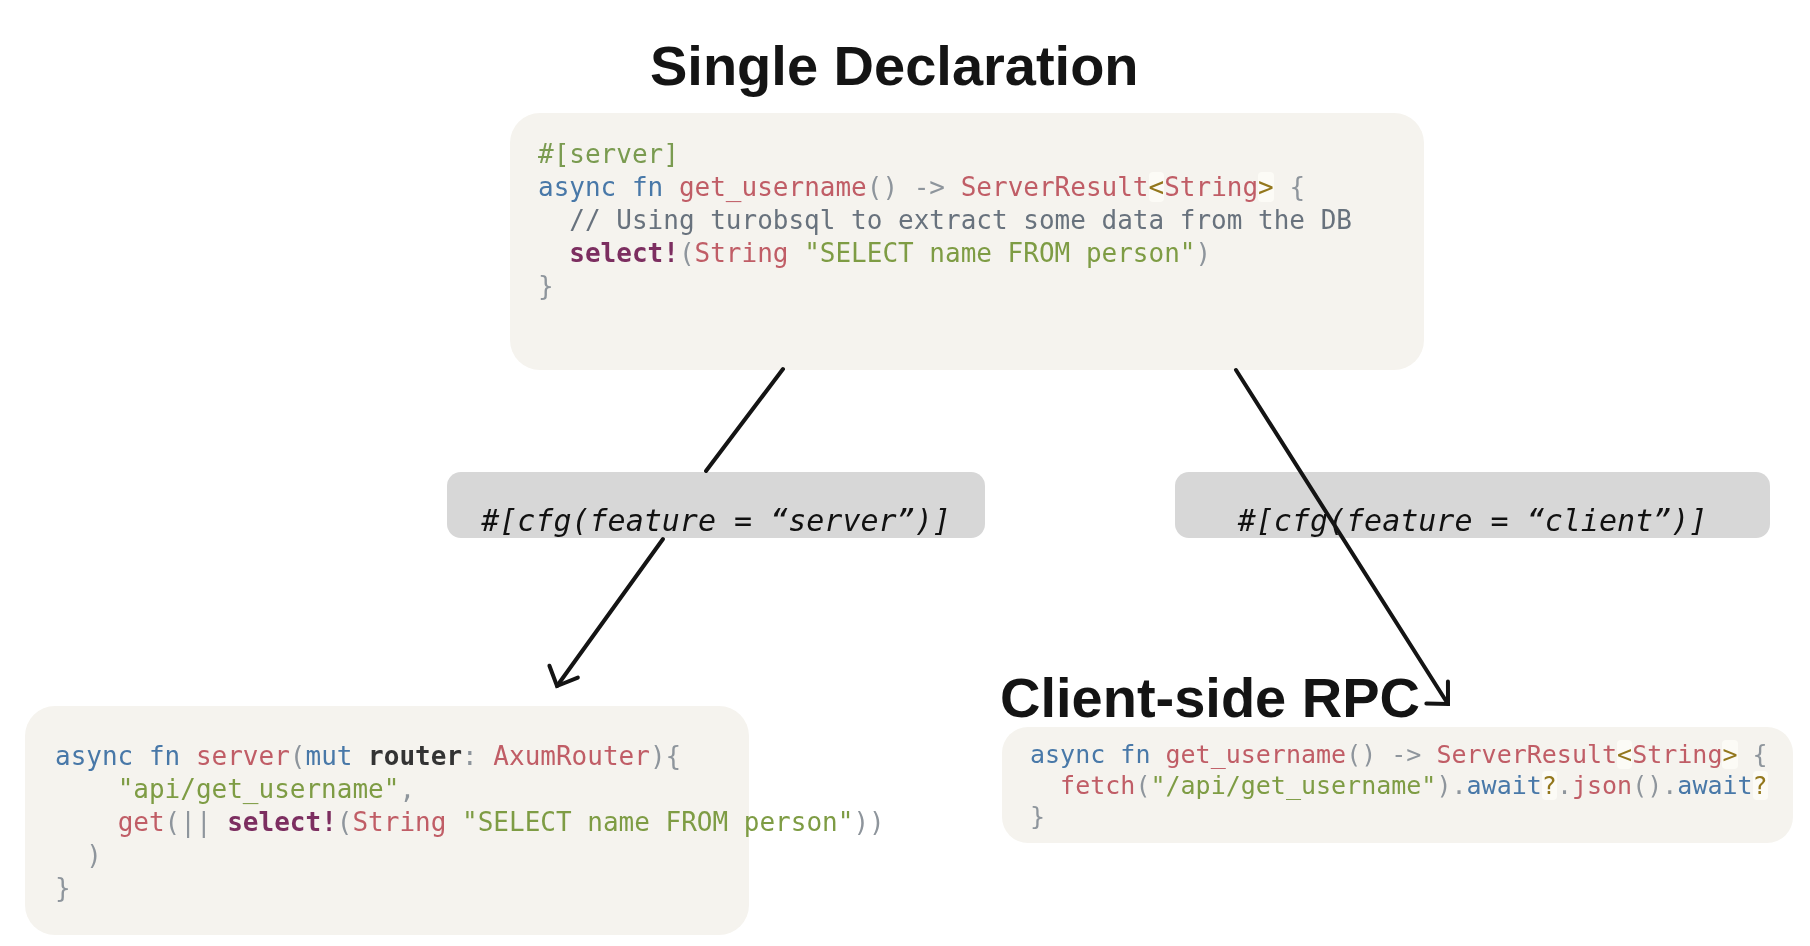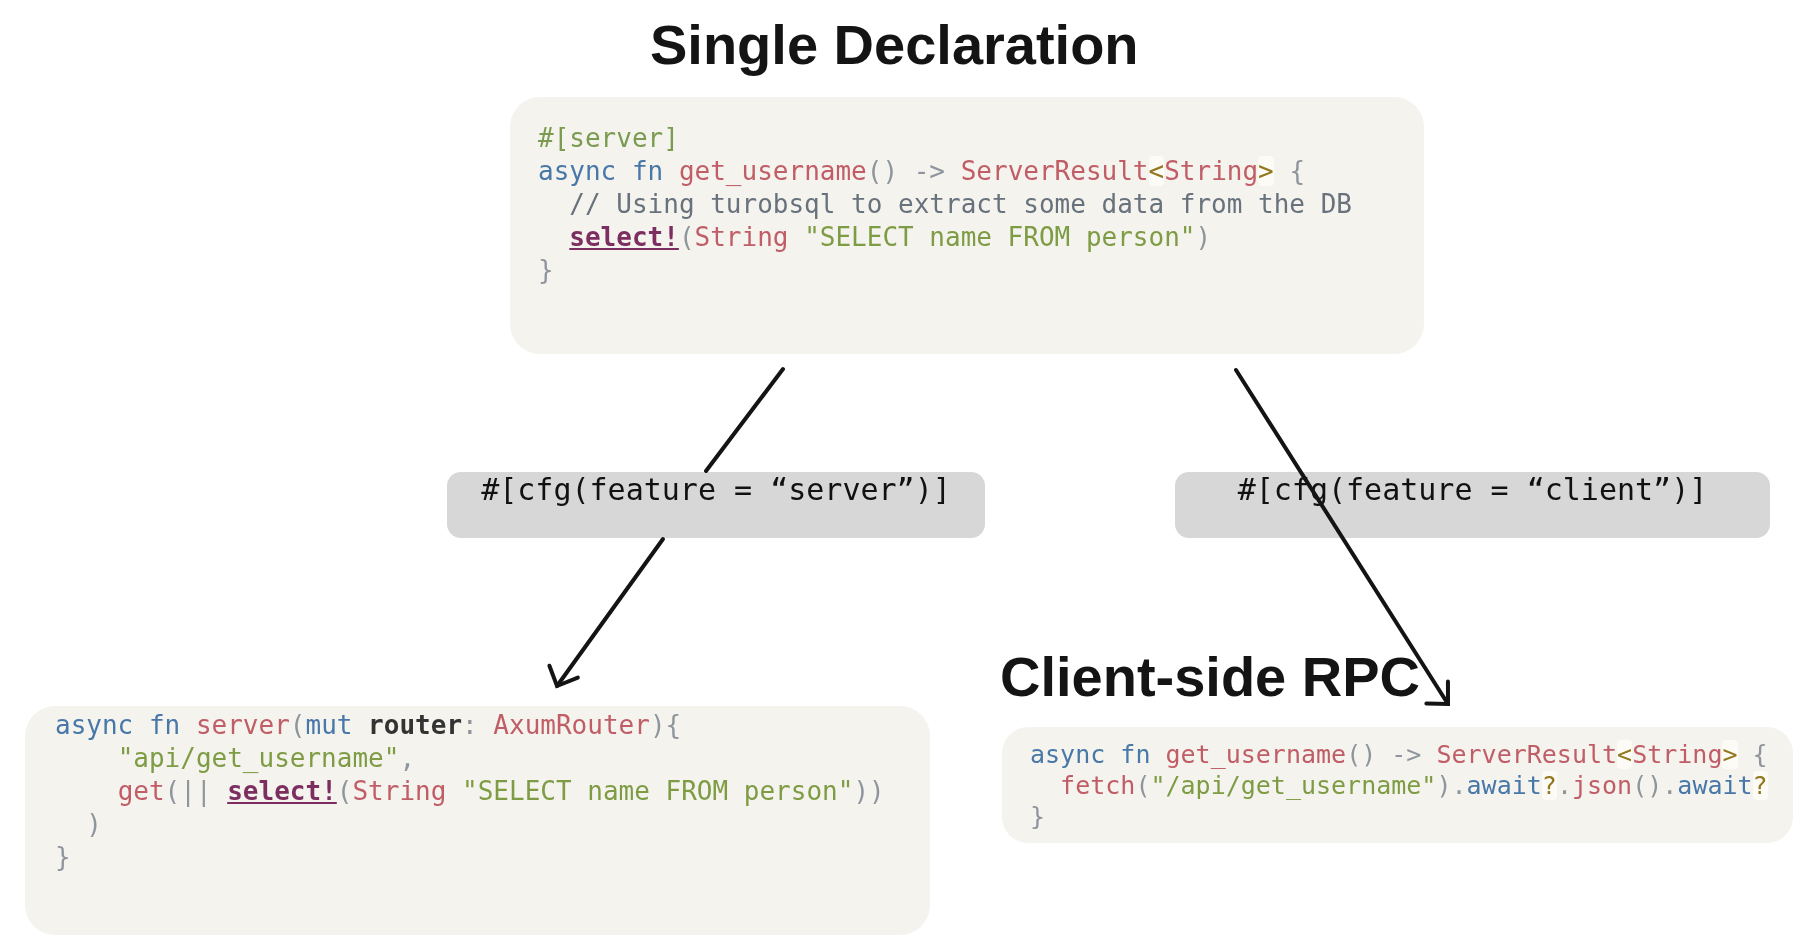--- a/index.html
+++ b/index.html
@@ -28,75 +28,77 @@
     overflow: hidden;
     font-family: "Liberation Sans", sans-serif;
   }
   .big-title {
     position: absolute;
     color: var(--ink);
     font-size: 56px;
     font-weight: 700;
     letter-spacing: 0px;
     white-space: nowrap;
+    margin-top: 21px;
   }
   #page-title   { left: 650px; top: 12px; }
   #server-title { left: 40px;  top: 612px; }
   #client-title { left: 1000px; top: 644px; }
 
   .code-block {
     position: absolute;
     background: var(--codebg);
     border-radius: 30px;
     font-family: "DejaVu Sans Mono", monospace;
     color: var(--pun);
   }
   .code-line { white-space: pre; }
   #decl-block {
-    left: 510px; top: 97px;
+    left: 510px; top: 113px;
     width: 914px; height: 257px;
     padding: 25px 28px;
     font-size: 26px; line-height: 33px;
   }
   #server-block {
     left: 25px; top: 706px;
-    width: 905px; height: 229px;
-    padding: 3px 30px;
+    width: 724px; height: 229px;
+    padding: 34px 30px;
     font-size: 26px; line-height: 33px;
   }
   #client-block {
     left: 1002px; top: 727px;
     width: 791px; height: 116px;
     border-radius: 26px;
     padding: 12px 28px;
     font-size: 25px; line-height: 31px;
   }
 
   .tok-kw   { color: var(--kw); }
   .tok-red  { color: var(--red); }
   .tok-str  { color: var(--str); }
   .tok-attr { color: var(--attr); }
   .tok-pun  { color: var(--pun); }
   .tok-com  { color: var(--com); }
-  .tok-mac  { color: var(--mac); font-weight: bold; text-decoration: underline; }
+  .tok-mac  { color: var(--mac); font-weight: bold; }
   .tok-var  { color: var(--var); font-weight: bold; }
   .tok-op   { color: var(--op); background: var(--ophl); border-radius: 4px; }
 
   .cfg-label {
     position: absolute;
     background: var(--labelbg);
     border-radius: 14px;
     display: flex;
-    align-items: flex-start;
+    align-items: flex-end;
     justify-content: center;
     font-family: "DejaVu Sans Mono", monospace;
     font-size: 30px;
     color: #111111;
     white-space: nowrap;
     z-index: 2;
+    font-style: italic;
   }
   #cfg-server { left: 447px; top: 472px; width: 538px; height: 66px; }
   #cfg-client { left: 1175px; top: 472px; width: 595px; height: 66px; }
 
   .arrow-layer {
     position: absolute;
     left: 0; top: 0;
     width: 1810px; height: 946px;
     z-index: 5;
     pointer-events: none;

